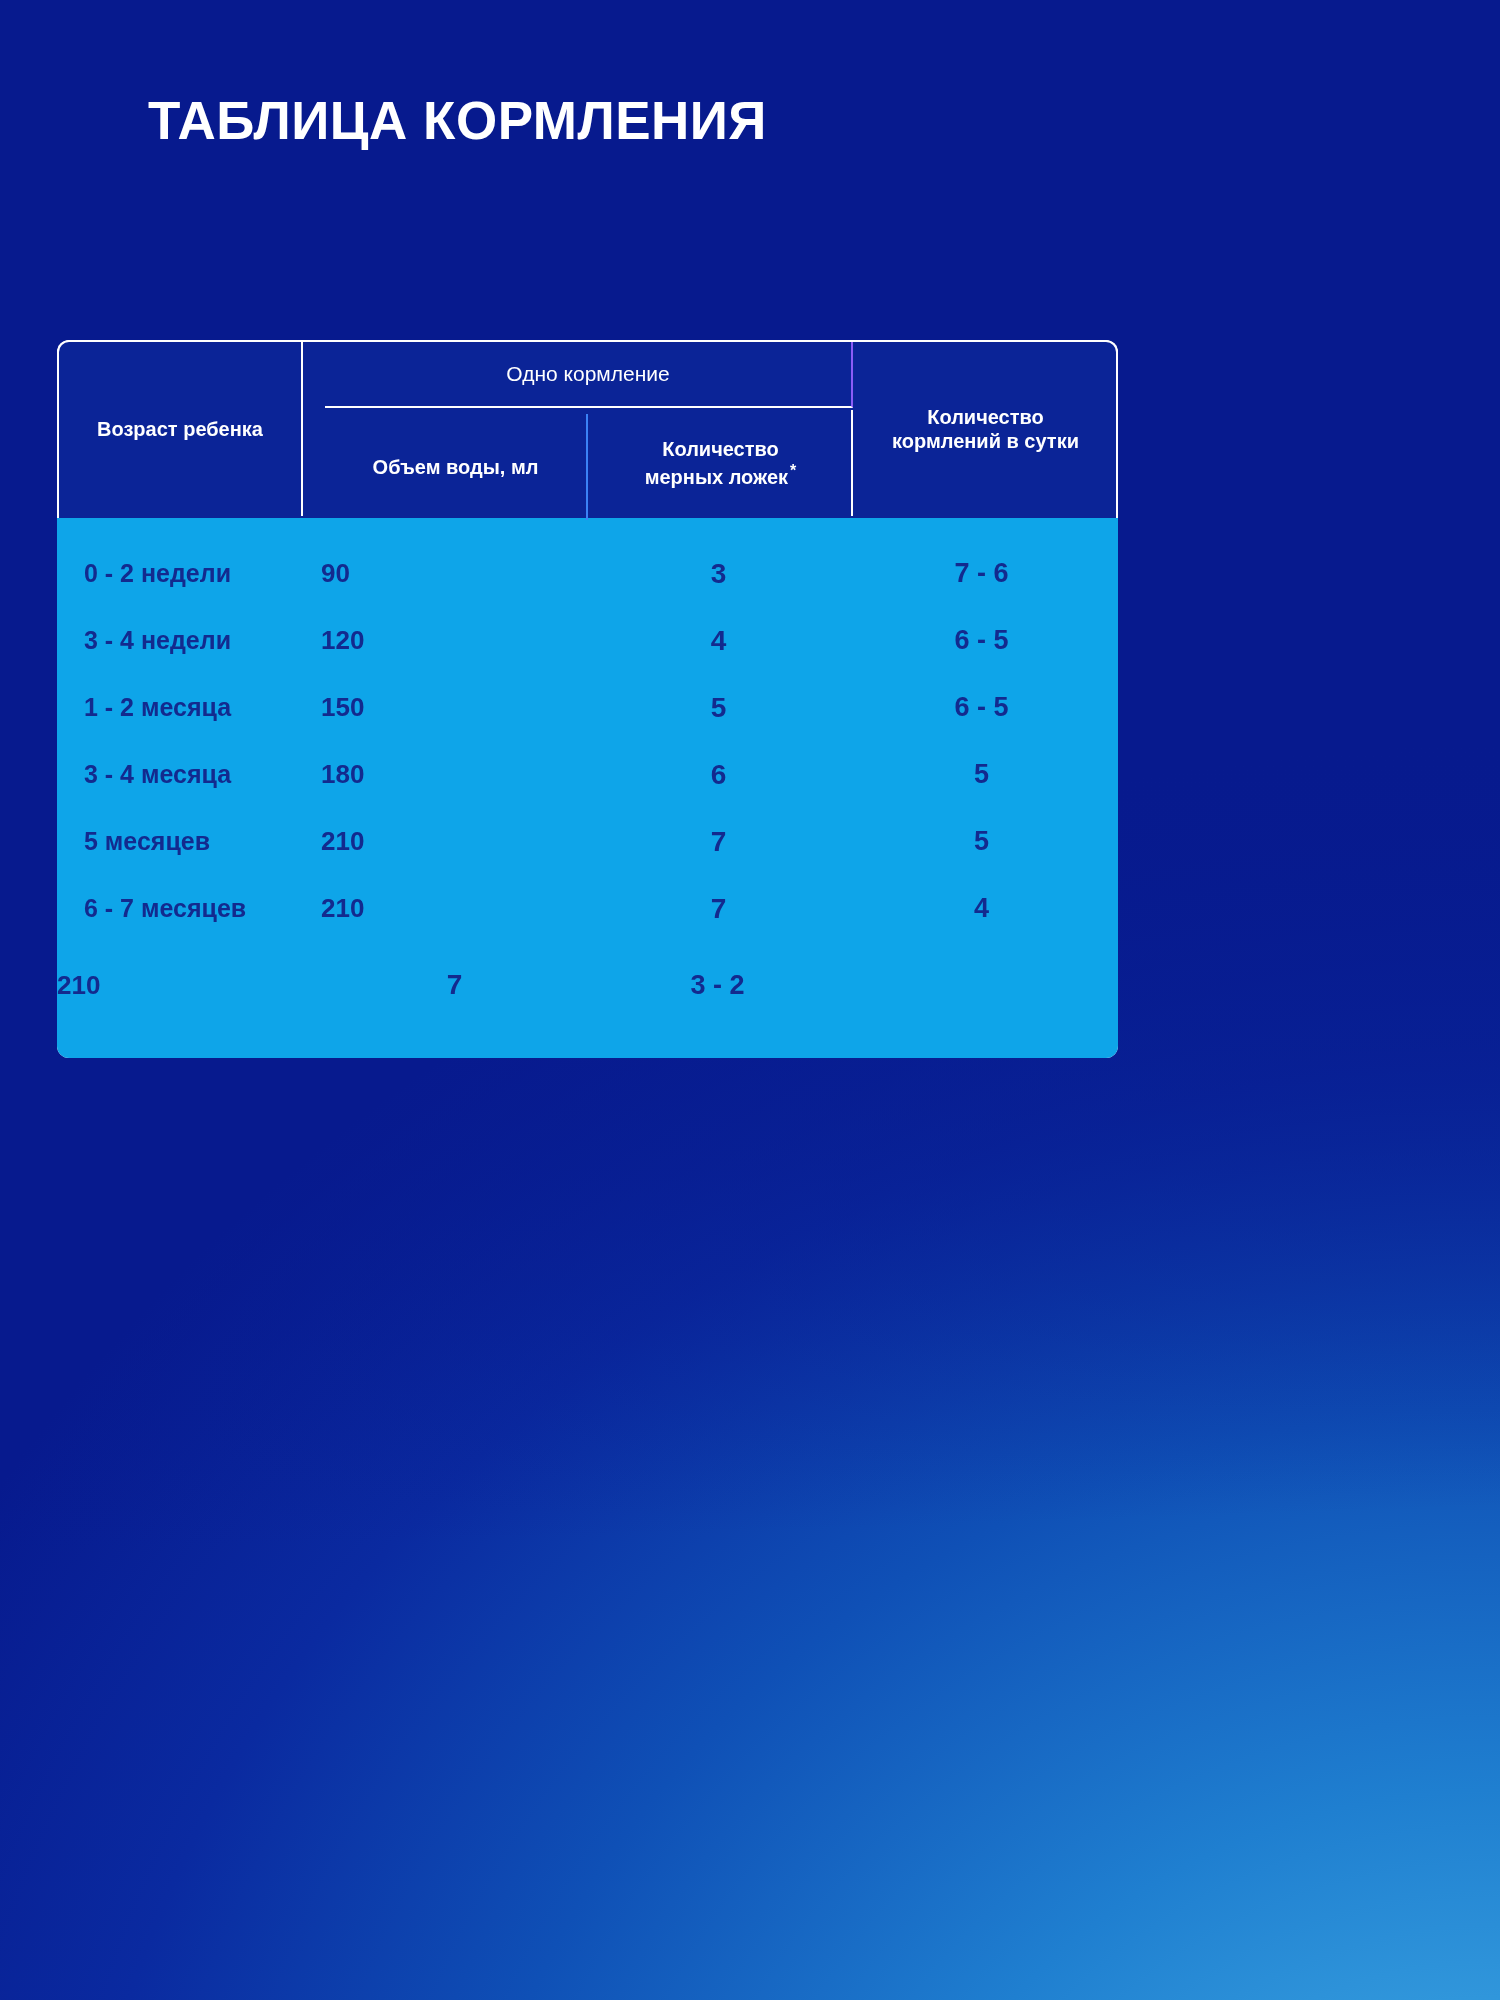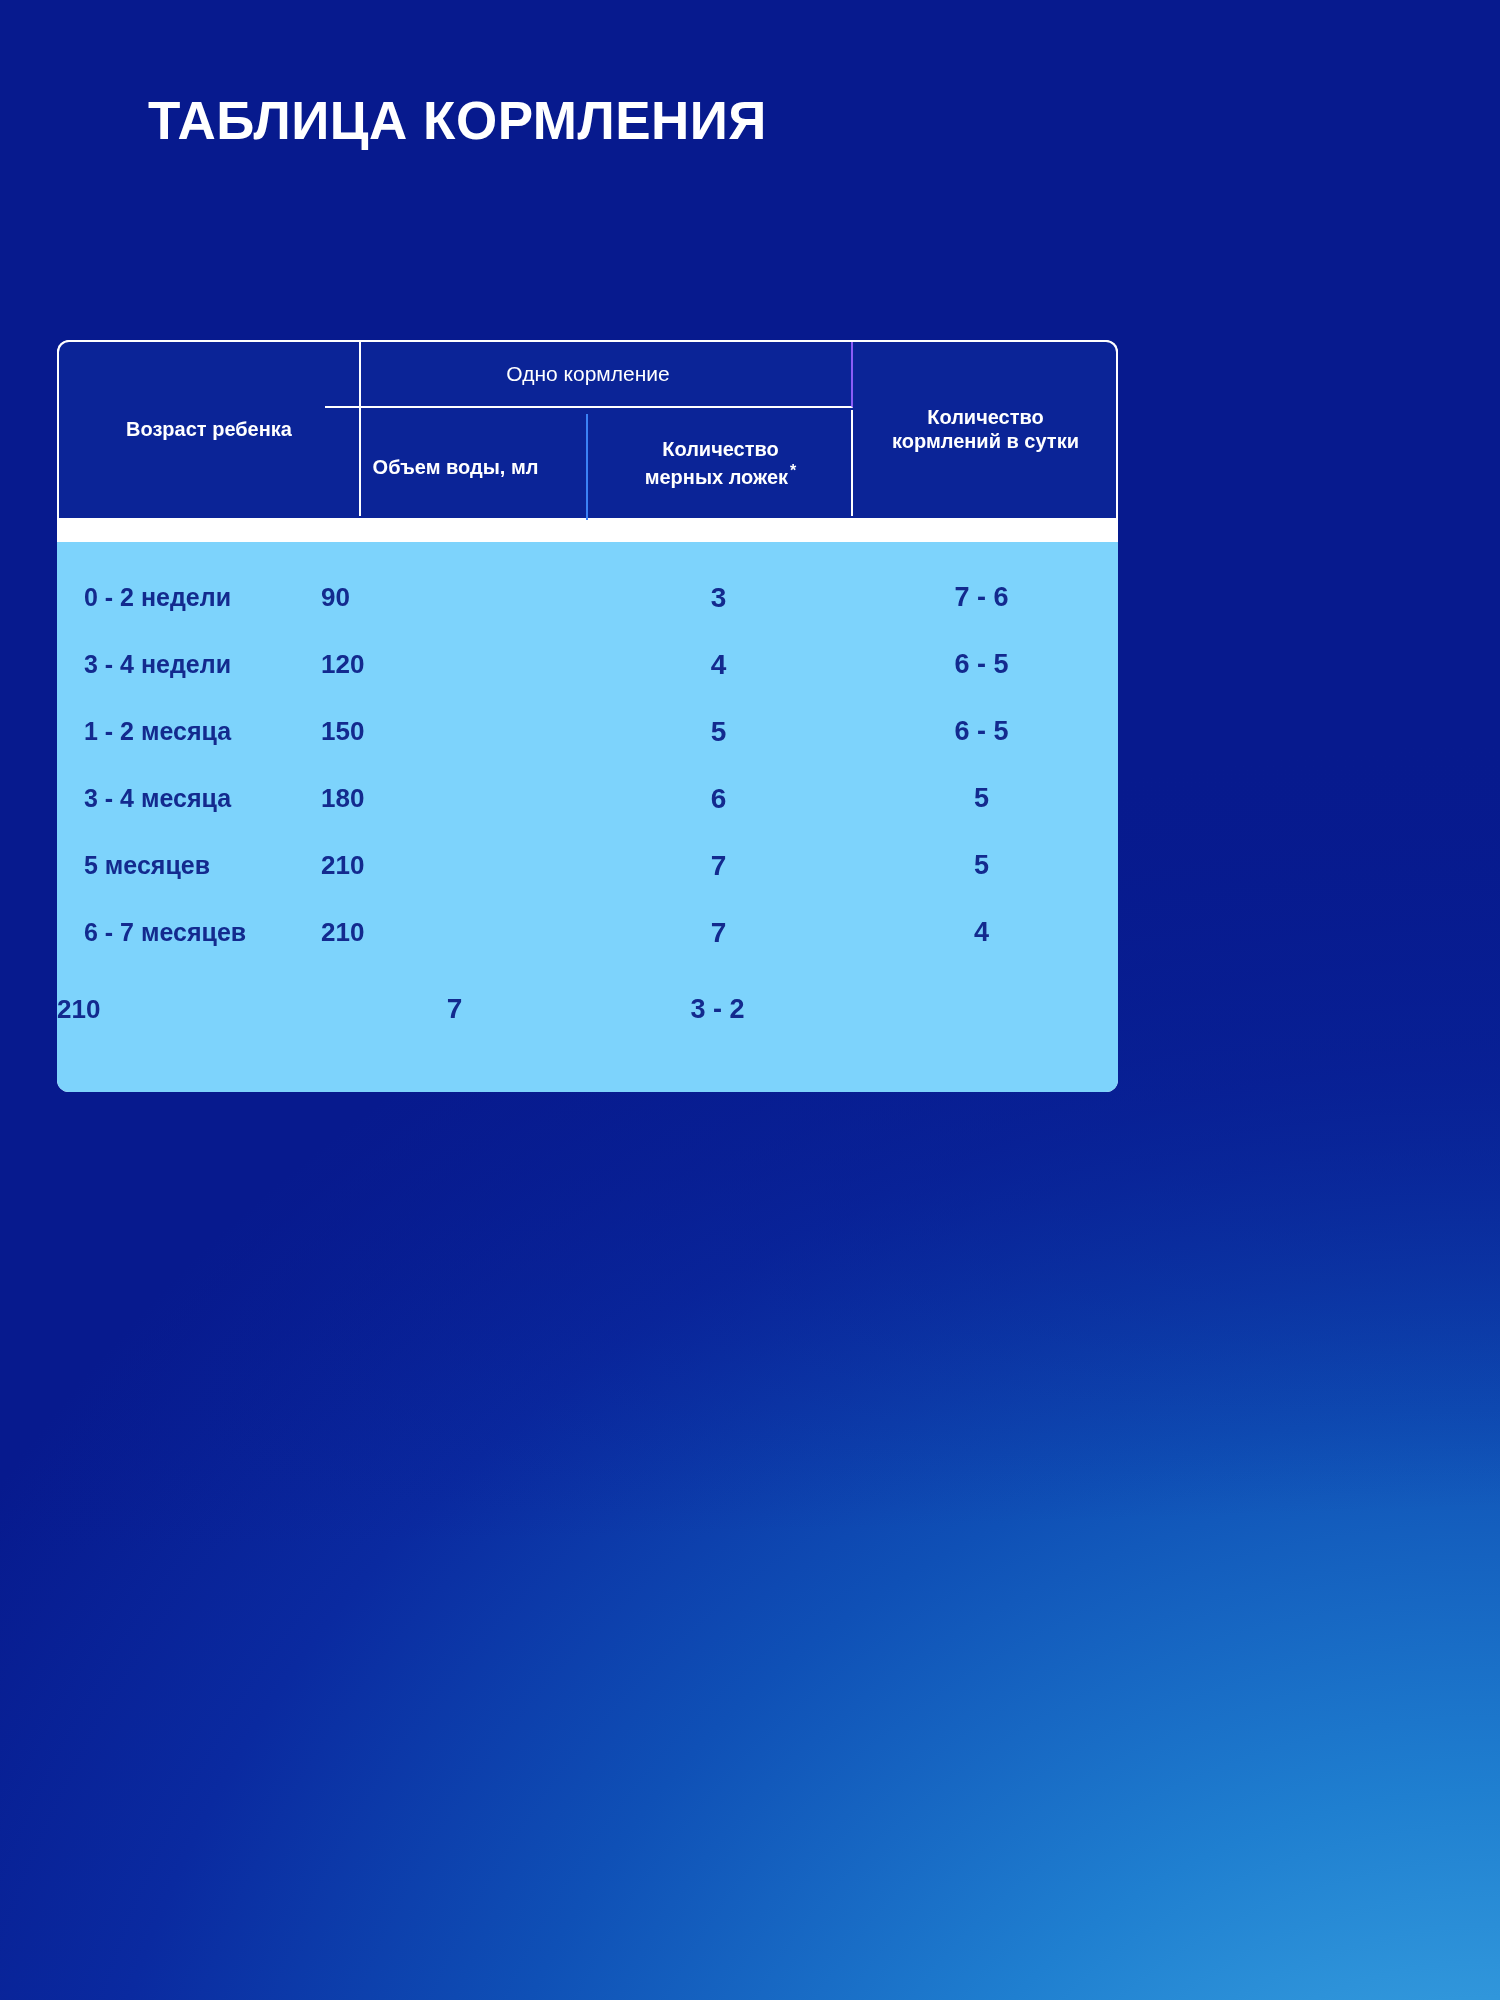--- a/index.html
+++ b/index.html
@@ -57,21 +57,21 @@
     position:absolute;
     color:#ffffff;
     font-weight:bold;
     display:flex;
     align-items:center;
     justify-content:center;
     text-align:center;
     line-height:1.22;
   }
   .h-age{
-    left:0; top:0; width:302px; height:174px;
+    left:0; top:0; width:244px; height:174px;
     border-right:2px solid #ffffff;
     font-size:20px;
     padding:0 8px;
   }
   .h-onefeed{
     left:266px; top:0; width:528px; height:66px;
     border-bottom:2px solid #ffffff;
     border-right:2px solid #8b5cf6;
     font-size:21px;
     font-weight:normal;
@@ -89,23 +89,22 @@
   }
   .h-perday{
     left:796px; top:0; width:261px; height:174px;
     font-size:20px;
     padding:0 10px;
   }
   .h-scoops .star{font-size:16px;vertical-align:super;margin-left:2px;}
 
   
   .tbody{
-    background:#7dd3fc;
-    padding:22px 0 40px 0;
-    margin-top:24px;
+    background:#0ea5e9;
+    padding:22px 0 30px 0;
   }
   .trow{
     display:flex;
     align-items:center;
     height:67px;
     color:#132a8e;
     font-weight:bold;
   }
   .trow.tall{height:86px;}
   .c-age{

